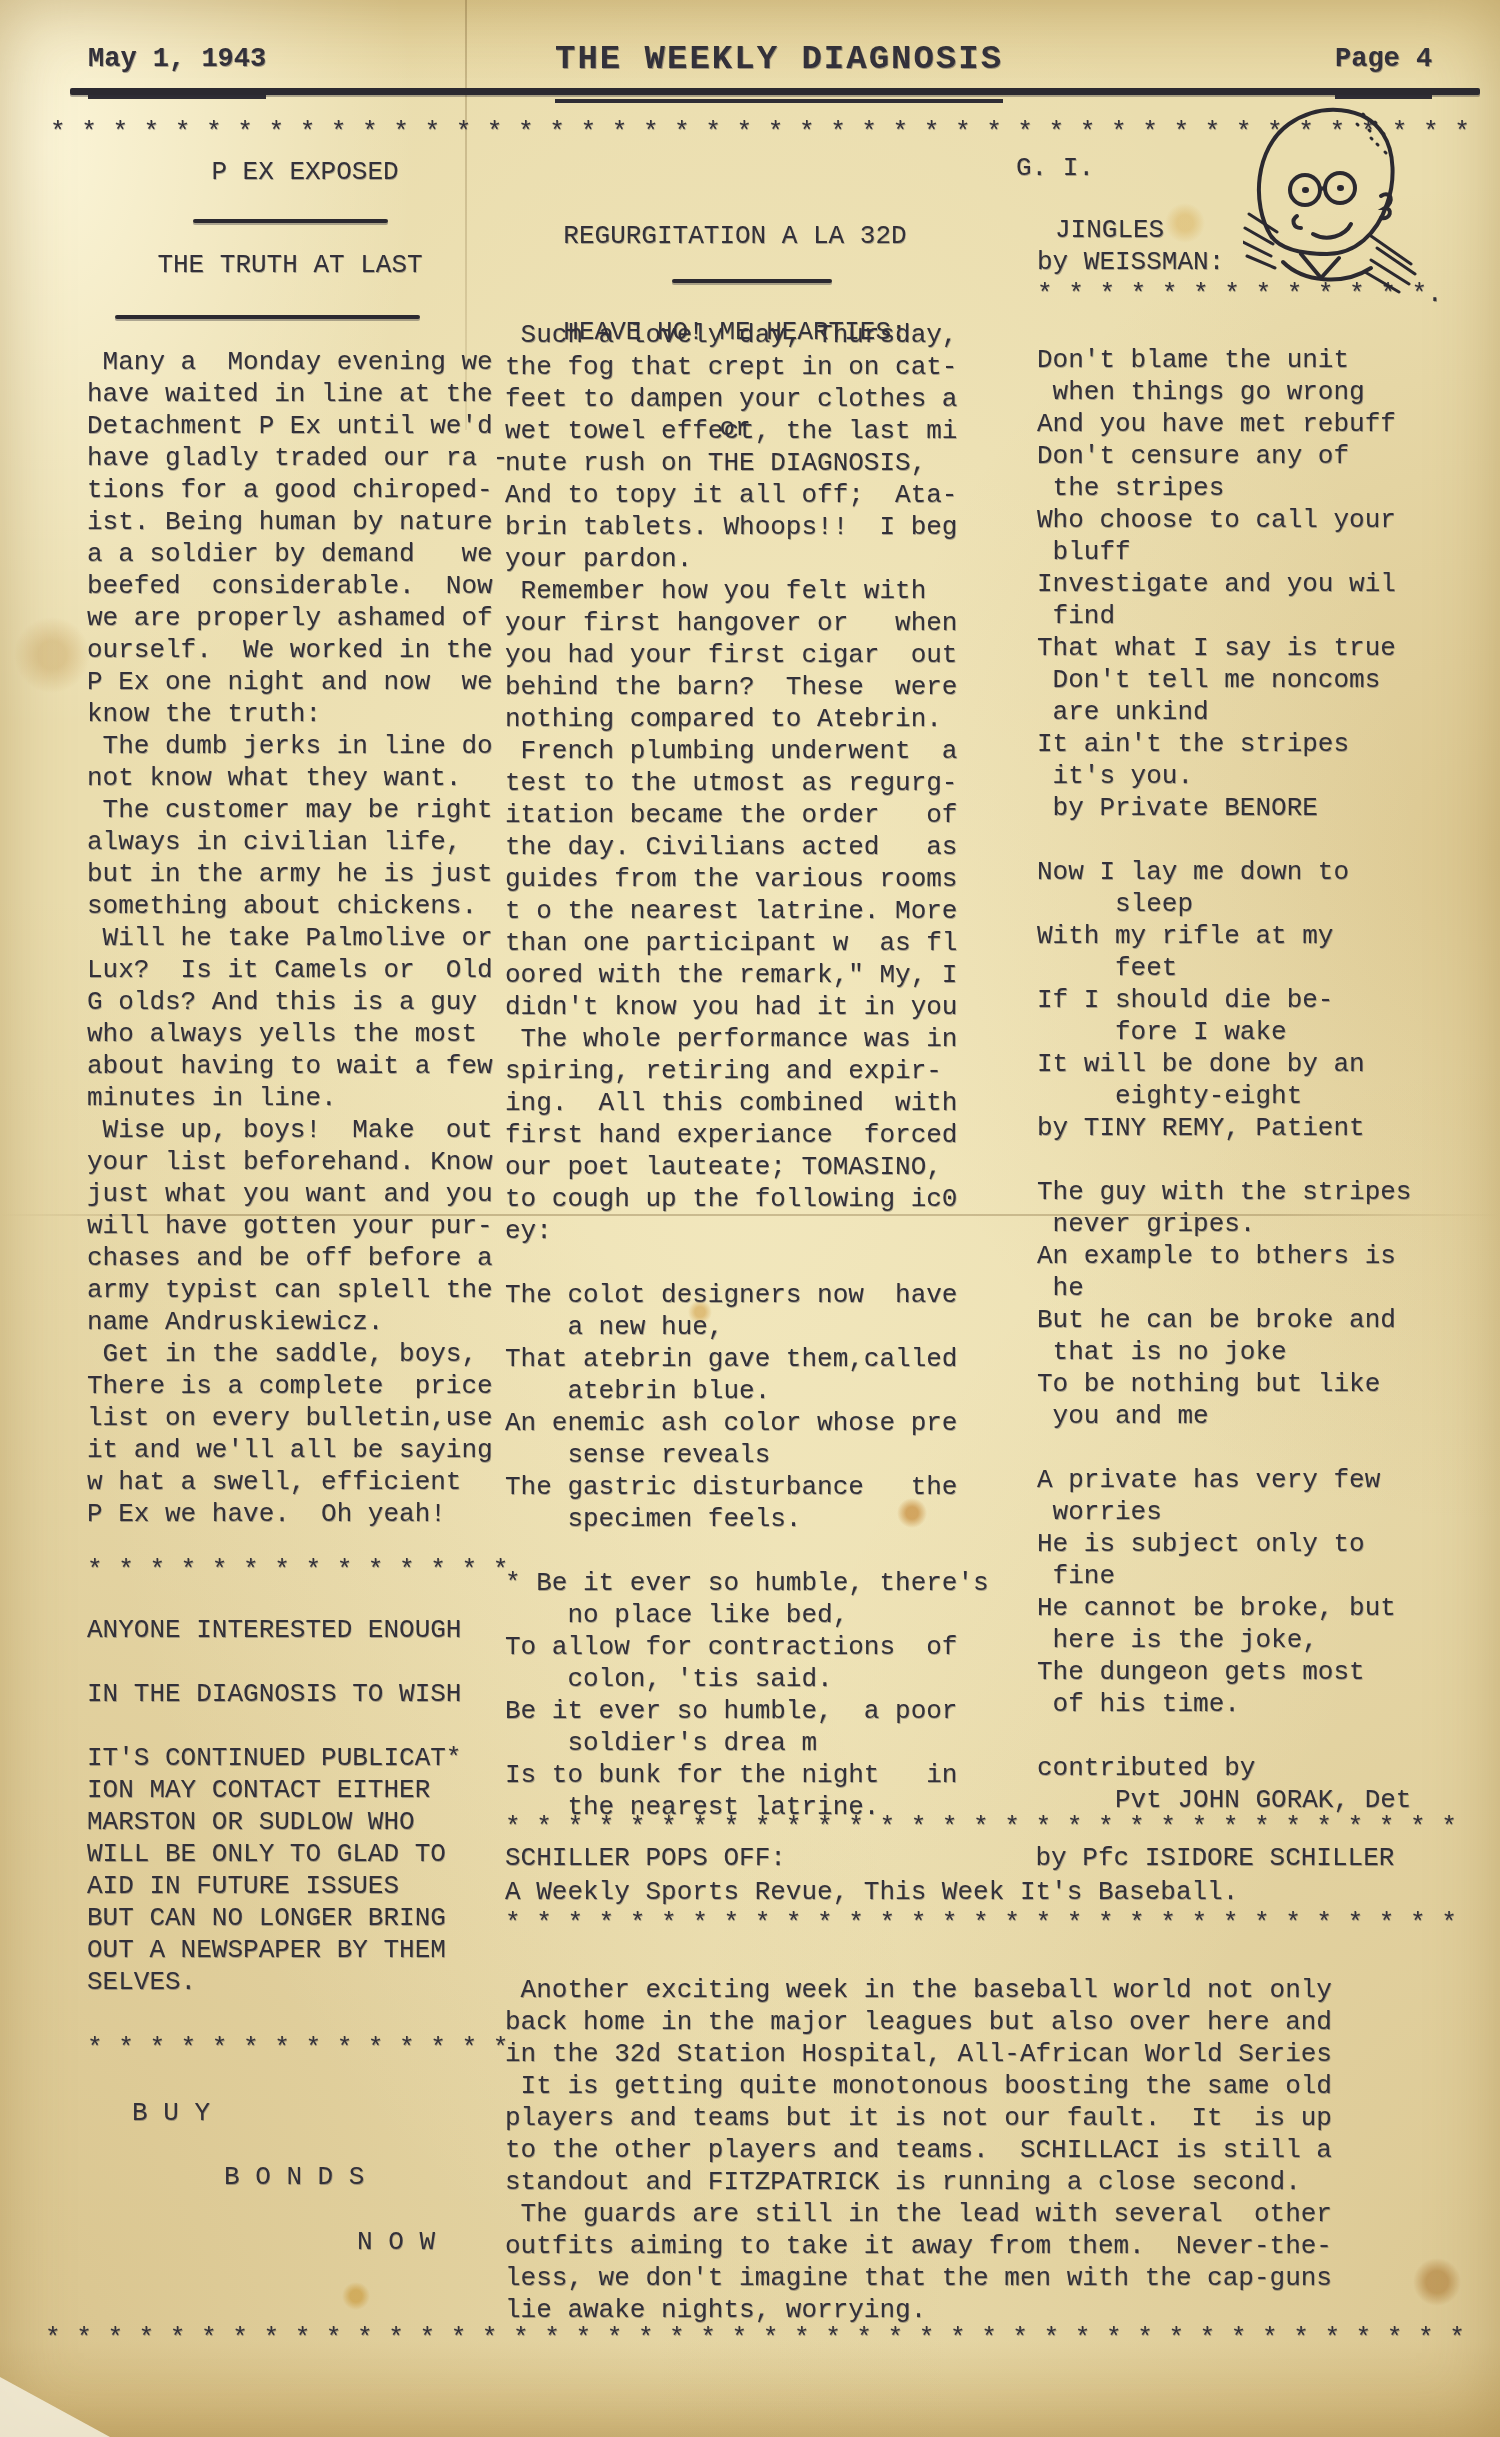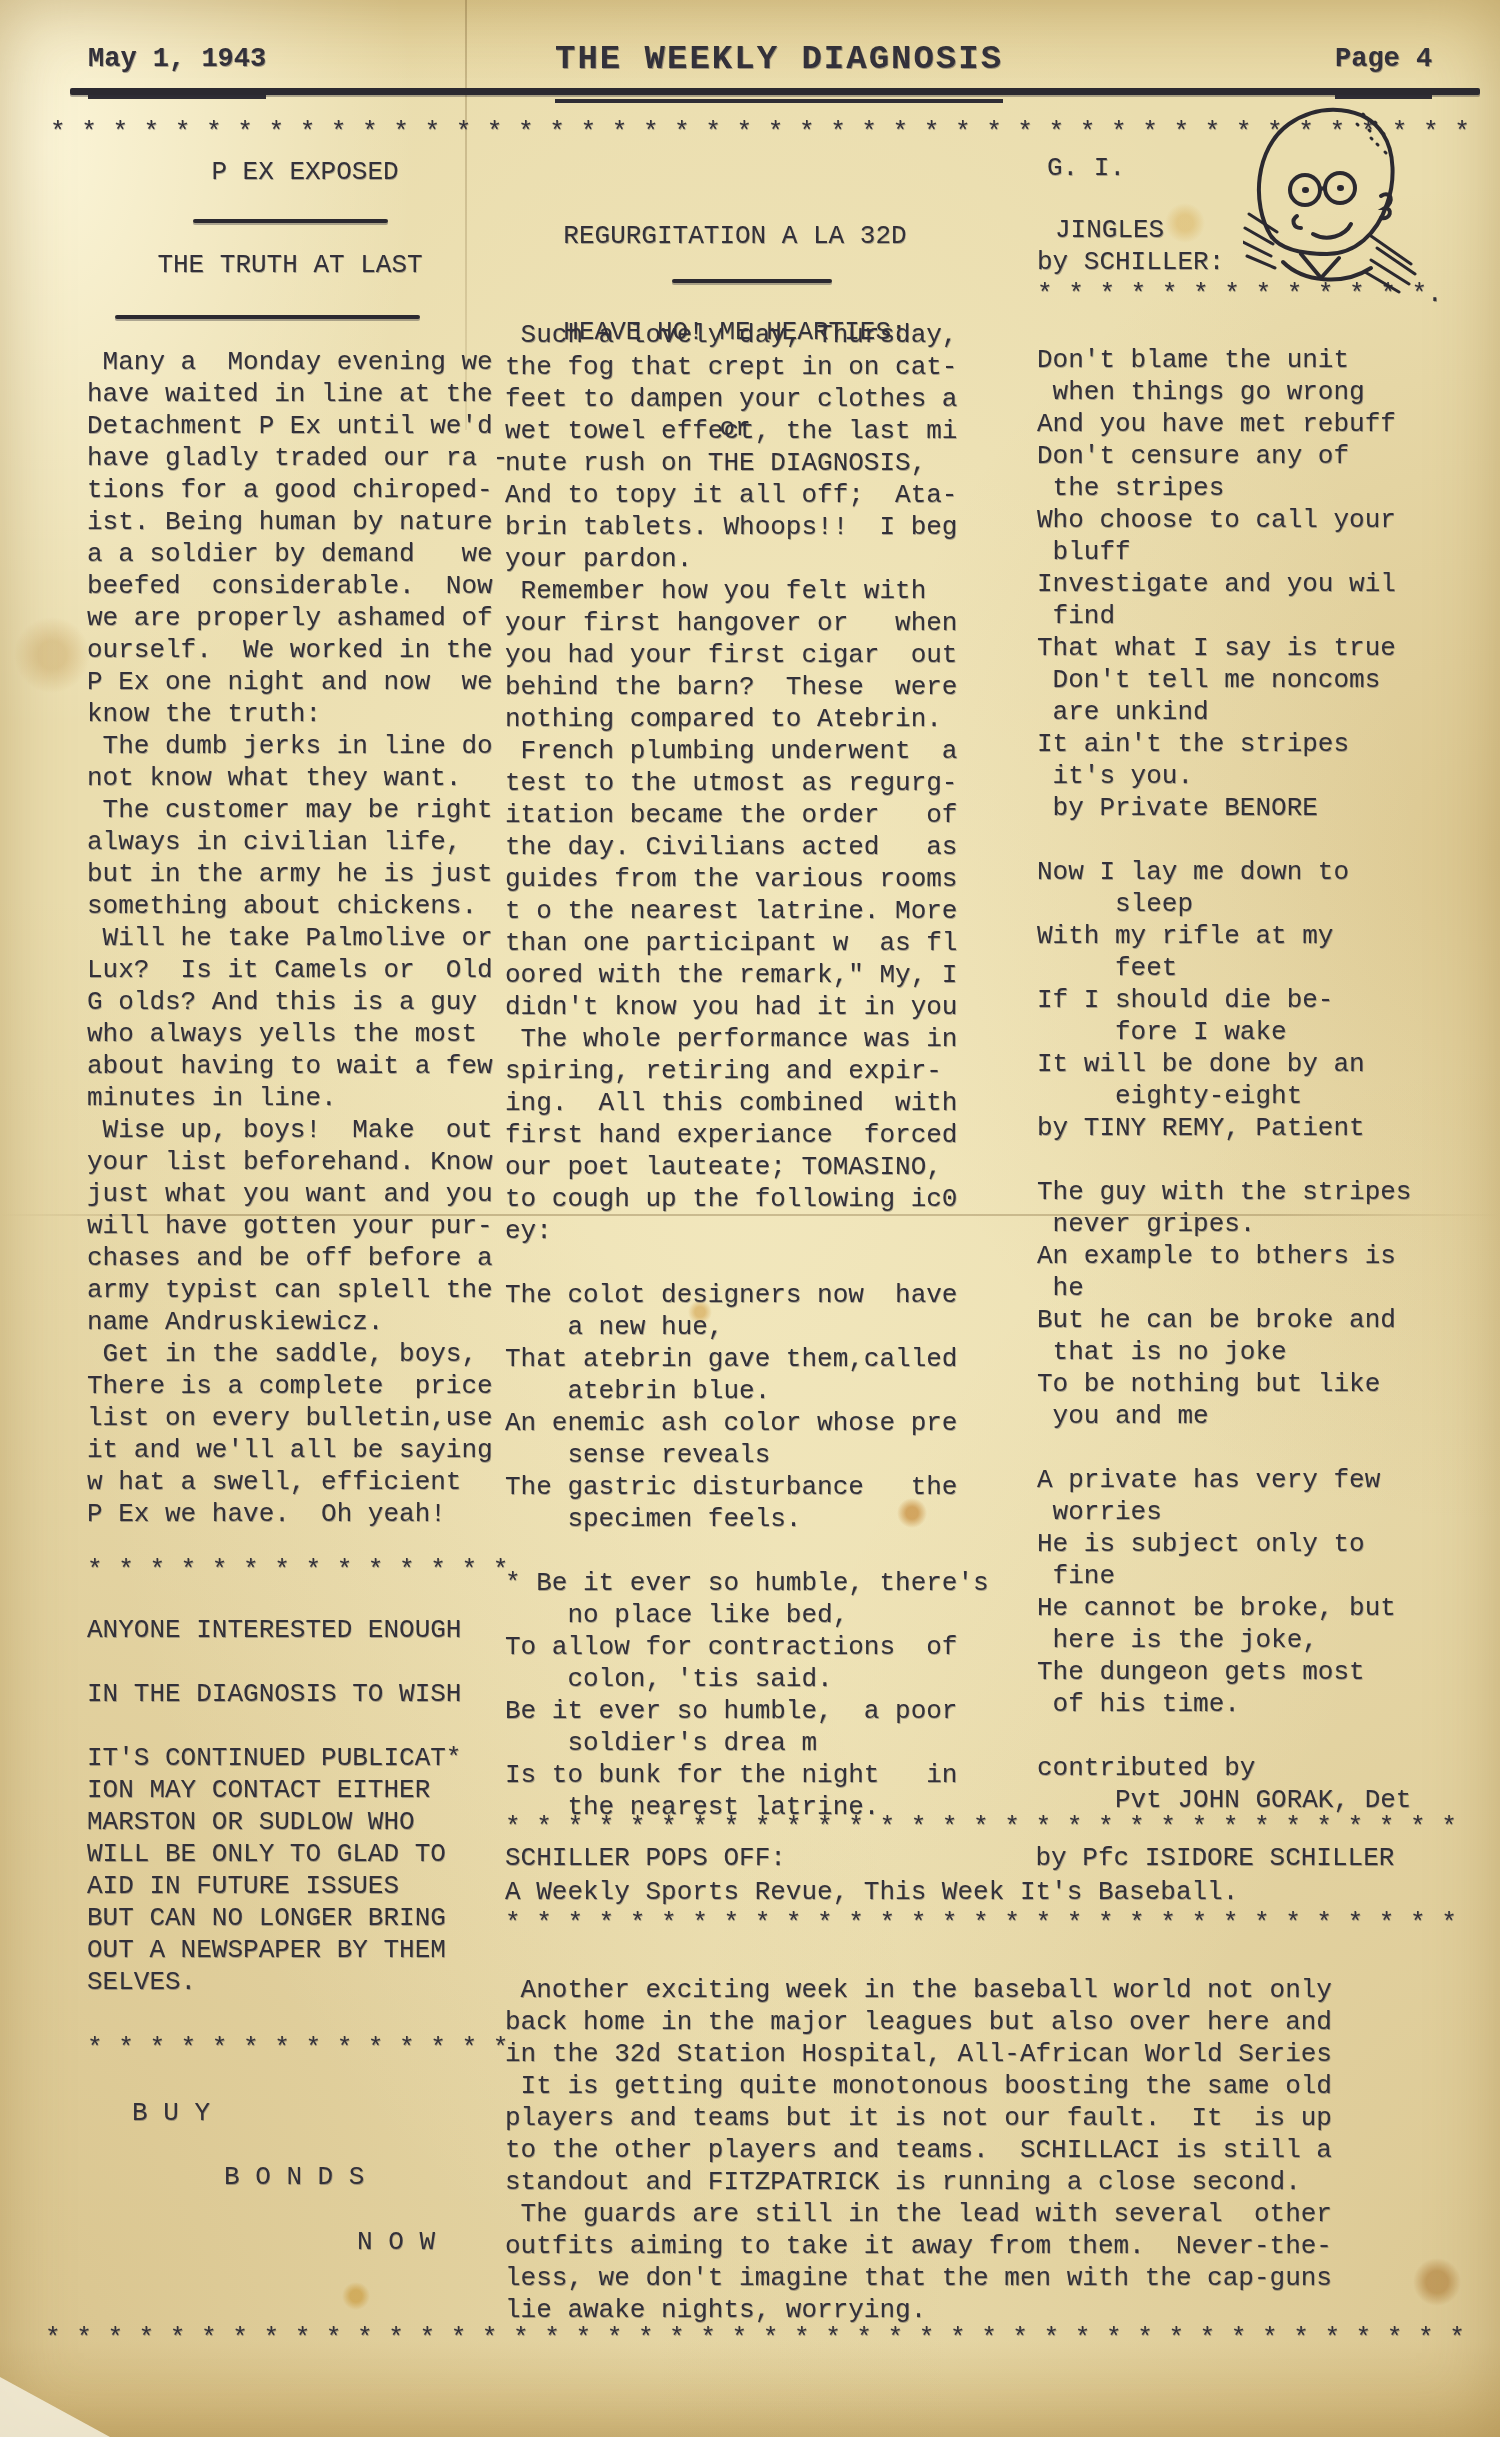--- a/index.html
+++ b/index.html
@@ -77,23 +77,23 @@
 
   <div class="abs typed ctr" style="left:505px;top:156px;width:460px;">
     <div class="tline">REGURGITATION A LA 32D</div>
     <div class="tline">HEAVE HO! ME HEARTIES:</div>
     <div class="tline">or</div>
   </div>
   <div class="rule" style="left:672px;top:279px;width:160px;height:4px;"></div>
 
   <div class="abs typed" style="left:505px;top:319px;"><div class="tline"> Such a lovely day, Thursday,</div><div class="tline">the fog that crept in on cat-</div><div class="tline">feet to dampen your clothes a</div><div class="tline">wet towel effect, the last mi</div><div class="tline">nute rush on THE DIAGNOSIS,</div><div class="tline">And to topy it all off;  Ata-</div><div class="tline">brin tablets. Whoops!!  I beg</div><div class="tline">your pardon.</div><div class="tline"> Remember how you felt with</div><div class="tline">your first hangover or   when</div><div class="tline">you had your first cigar  out</div><div class="tline">behind the barn?  These  were</div><div class="tline">nothing compared to Atebrin.</div><div class="tline"> French plumbing underwent  a</div><div class="tline">test to the utmost as regurg-</div><div class="tline">itation became the order   of</div><div class="tline">the day. Civilians acted   as</div><div class="tline">guides from the various rooms</div><div class="tline">t o the nearest latrine. More</div><div class="tline">than one participant w  as fl</div><div class="tline">oored with the remark," My, I</div><div class="tline">didn't know you had it in you</div><div class="tline"> The whole performance was in</div><div class="tline">spiring, retiring and expir-</div><div class="tline">ing.  All this combined  with</div><div class="tline">first hand experiance  forced</div><div class="tline">our poet lauteate; TOMASINO,</div><div class="tline">to cough up the following ic0</div><div class="tline">ey:</div><div class="tline"></div><div class="tline">The colot designers now  have</div><div class="tline">    a new hue,</div><div class="tline">That atebrin gave them,called</div><div class="tline">    atebrin blue.</div><div class="tline">An enemic ash color whose pre</div><div class="tline">    sense reveals</div><div class="tline">The gastric disturbance   the</div><div class="tline">    specimen feels.</div><div class="tline"></div><div class="tline">* Be it ever so humble, there's</div><div class="tline">    no place like bed,</div><div class="tline">To allow for contractions  of</div><div class="tline">    colon, 'tis said.</div><div class="tline">Be it ever so humble,  a poor</div><div class="tline">    soldier's drea m</div><div class="tline">Is to bunk for the night   in</div><div class="tline">    the nearest latrine.</div></div>
 
-  <div class="abs typed" style="left:1047px;top:152px;">G. I.</div>
+  <div class="abs typed" style="left:1016px;top:152px;">G. I.</div>
   <div class="abs typed" style="left:1055px;top:214px;">JINGLES</div>
-  <div class="abs typed" style="left:1037px;top:246px;">by SCHILLER:</div>
+  <div class="abs typed" style="left:1037px;top:246px;">by WEISSMAN:</div>
   <div class="abs typed" style="left:1037px;top:278px;">* * * * * * * * * * * * *.</div>
 
   <div class="abs" style="left:1243px;top:86px;width:180px;height:225px;">
     <svg width="180" height="225" viewBox="0 0 180 225">
       <g fill="none" stroke="#2b2930" stroke-width="4" stroke-linecap="round">
 
         <path d="M28,150 C8,118 12,62 46,38 C78,16 122,20 140,48 C152,66 152,96 144,118 C134,148 112,168 84,168 C60,168 38,164 28,150 Z"></path>
 
         <g stroke-width="3">
           <path d="M120,28 l1,1 M132,36 l1,1 M140,47 l1,1 M126,44 l1,1 M114,38 l1,1 M134,58 l1,1 M142,66 l1,1 M128,52 l1,1"></path>

